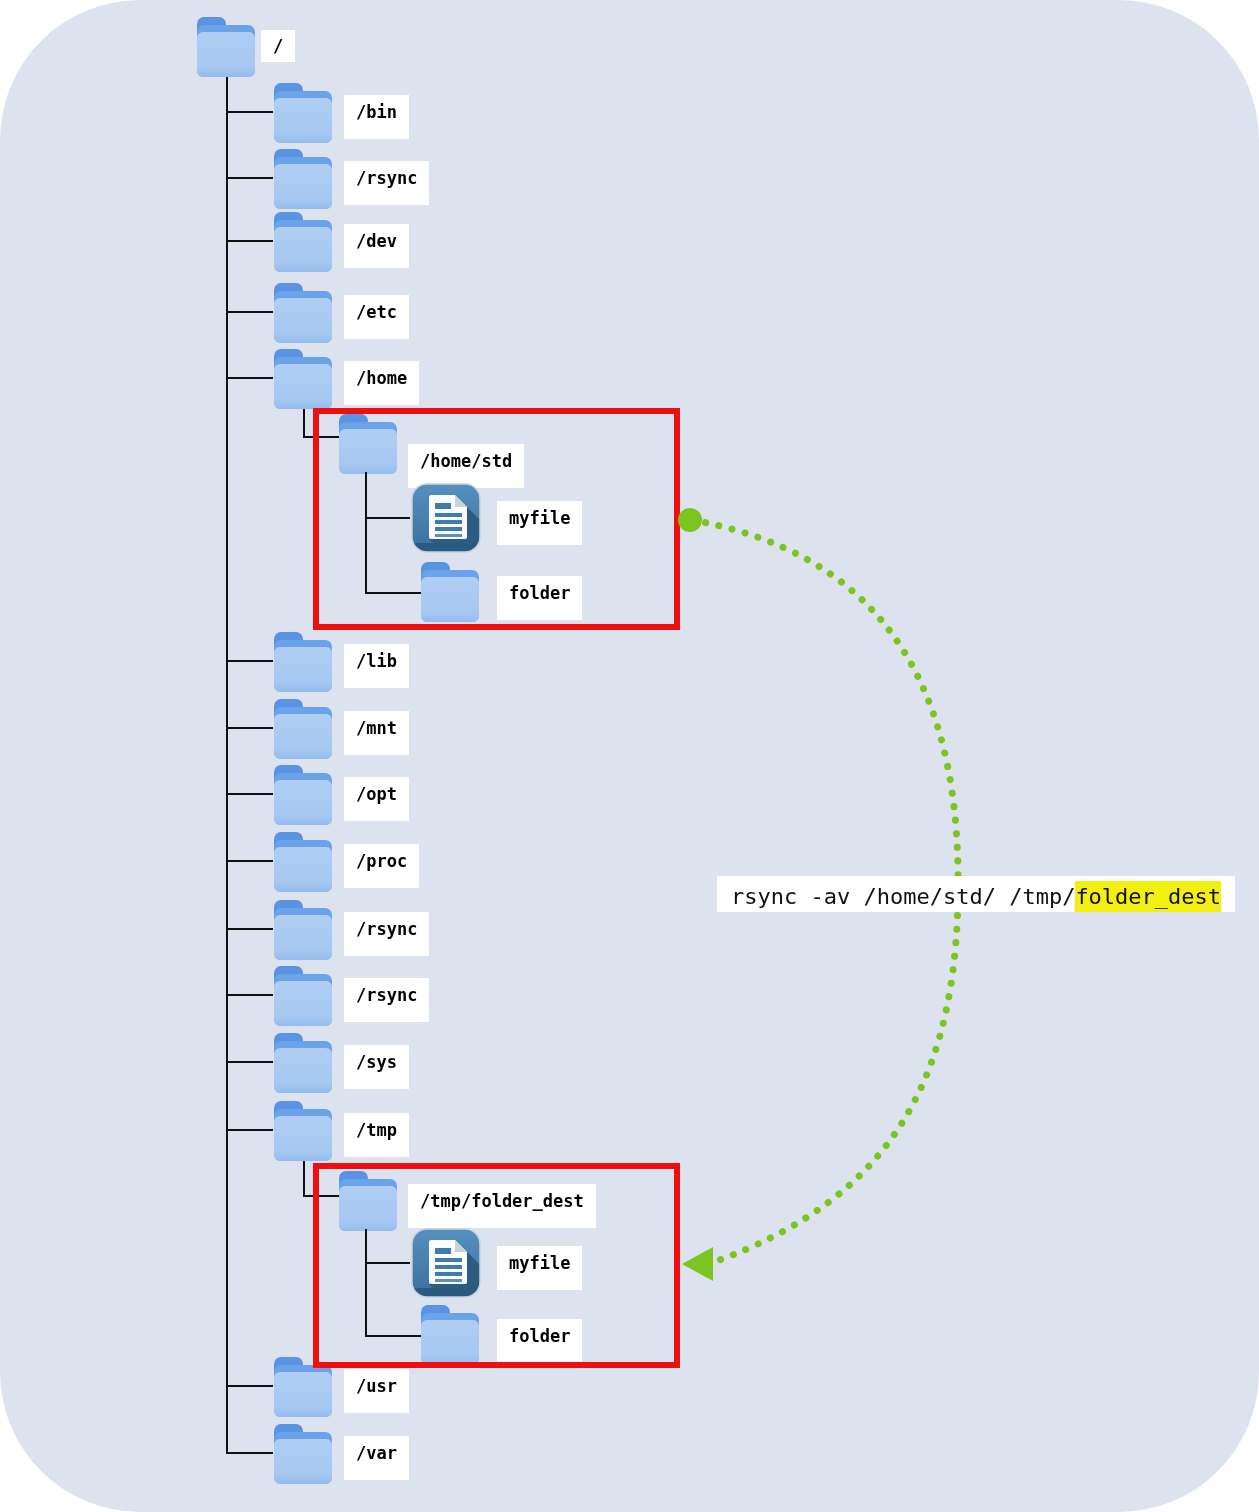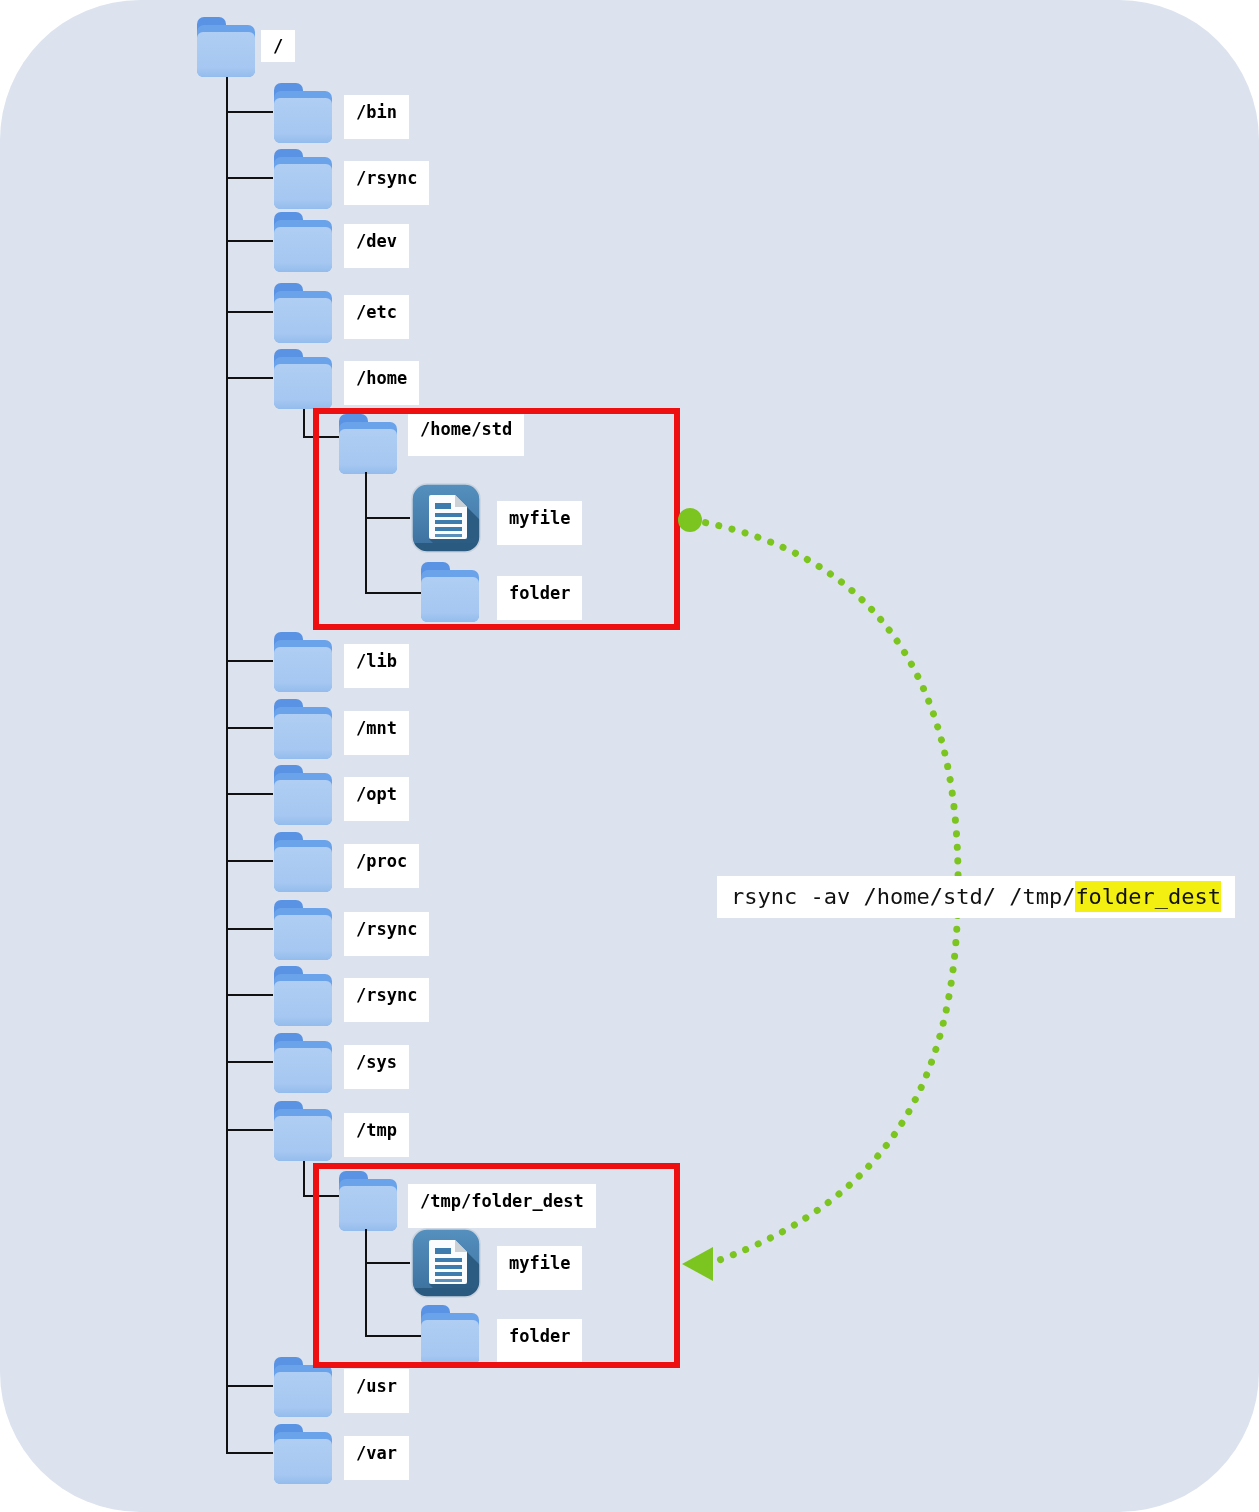--- a/index.html
+++ b/index.html
@@ -26,21 +26,21 @@
   .tree-row .branch{left:227px;top:-1px;width:46px;}
   .tree-row .folder{left:273px;top:-31px;}
   .tree-row .label{left:344px;top:-17px;}
   .redbox{
     position:absolute;box-sizing:border-box;
     border:6px solid #ee1010;background:transparent;z-index:4;
   }
   #curve-layer{position:absolute;left:0;top:0;width:1259px;height:1512px;z-index:5;pointer-events:none;}
   .command{
     position:absolute;left:717px;top:876px;z-index:6;
-    height:42px;line-height:42px;background:#fff;
+    height:36px;line-height:42px;background:#fff;
     padding:0 14px;font-size:22px;color:#111;white-space:pre;
   }
   .command .hl{background:#f3ef10;padding:3px 0;}
   #defs-svg{position:absolute;width:0;height:0;}
 </style>
 </head>
 <body>
 
 <svg id="defs-svg" aria-hidden="true">
   <defs>
@@ -194,21 +194,21 @@
     <div class="label">/var</div>
   </div>
     </div>
 
   <div class="vline" style="left:303px;top:409px;height:29px;"></div>
   <div class="hline" style="left:303px;top:436px;width:37px;"></div>
 
   <svg class="folder" style="left:338px;top:412px;">
       <use href="#folder-sym"></use>
     </svg>
-  <div class="label" style="left:408px;top:412px;">/home/std</div>
+  <div class="label" style="left:408px;top:444px;">/home/std</div>
   <div class="vline" style="left:365px;top:472px;height:122px;"></div>
   <div class="hline" style="left:365px;top:517px;width:45px;"></div>
   <svg class="doc" style="left:411px;top:483px;">
       <use href="#doc-sym"></use>
     </svg>
   <div class="label" style="left:497px;top:501px;">myfile</div>
   <div class="hline" style="left:365px;top:592px;width:58px;"></div>
   <svg class="folder" style="left:420px;top:560px;">
       <use href="#folder-sym"></use>
     </svg>

